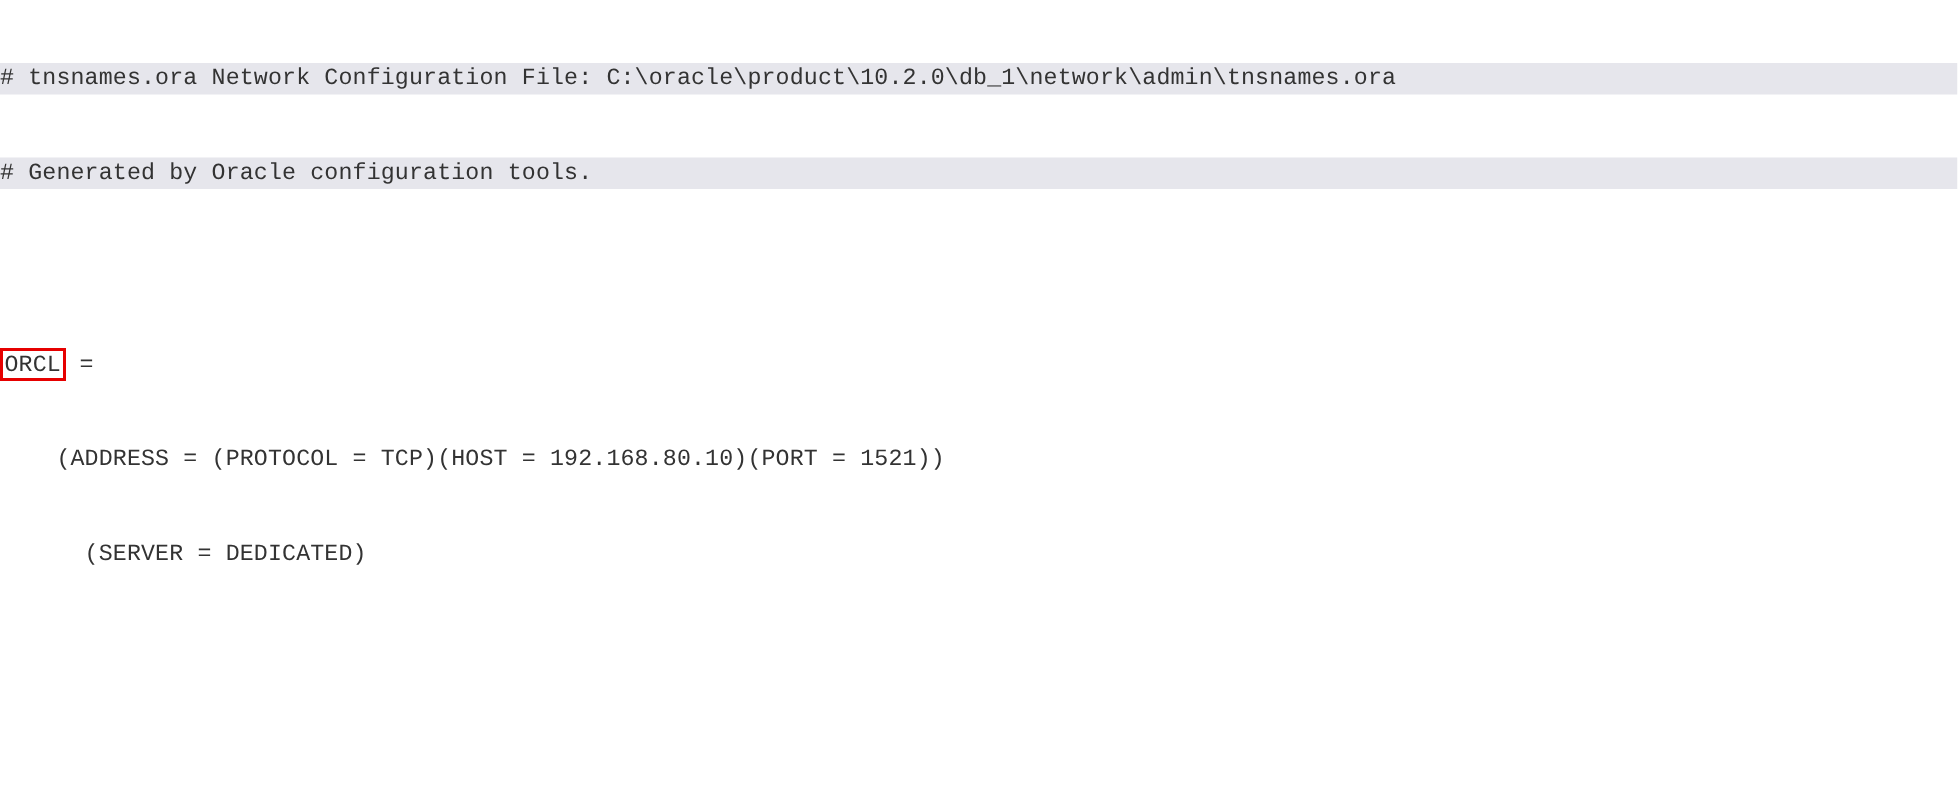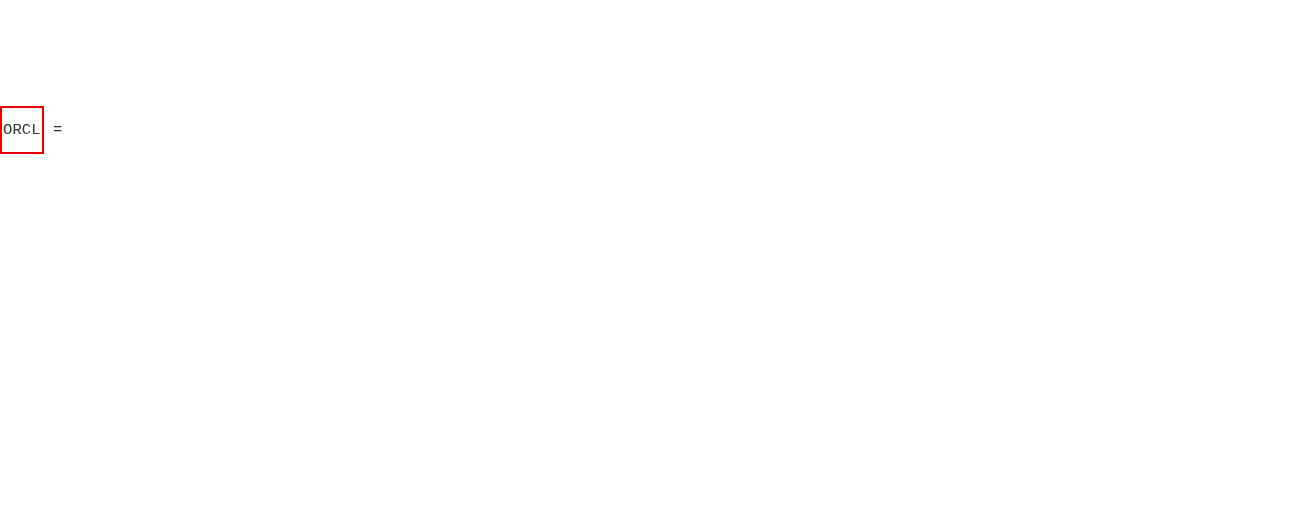--- a/index.html
+++ b/index.html
@@ -19,32 +19,36 @@
       overflow: hidden;
     }
     .line {
       min-height: 21px;
     }
     .comment-line {
       background: #e6e6ec;
     }
     .highlight-box {
       border: 2px solid #e60000;
-      padding: 13px 1px;
+      padding: 0 1px;
       display: inline-block;
       line-height: 18px;
       margin-top: 1px;
     }
   </style>
 </head>
 <body>
 
 <div class="editor">
+  <div class="line comment-line"># tnsnames.ora Network Configuration File: C:\oracle\product\10.2.0\db_1\network\admin\tnsnames.ora</div>
+  <div class="line comment-line"># Generated by Oracle configuration tools.</div>
   <div class="line"></div>
   <div class="line"><span class="highlight-box">ORCL</span><span> =</span></div>
+  <div class="line">    (ADDRESS = (PROTOCOL = TCP)(HOST = 192.168.80.10)(PORT = 1521))</div>
+  <div class="line">      (SERVER = DEDICATED)</div>
   
   
   
   
   
   
   
   
   
   

